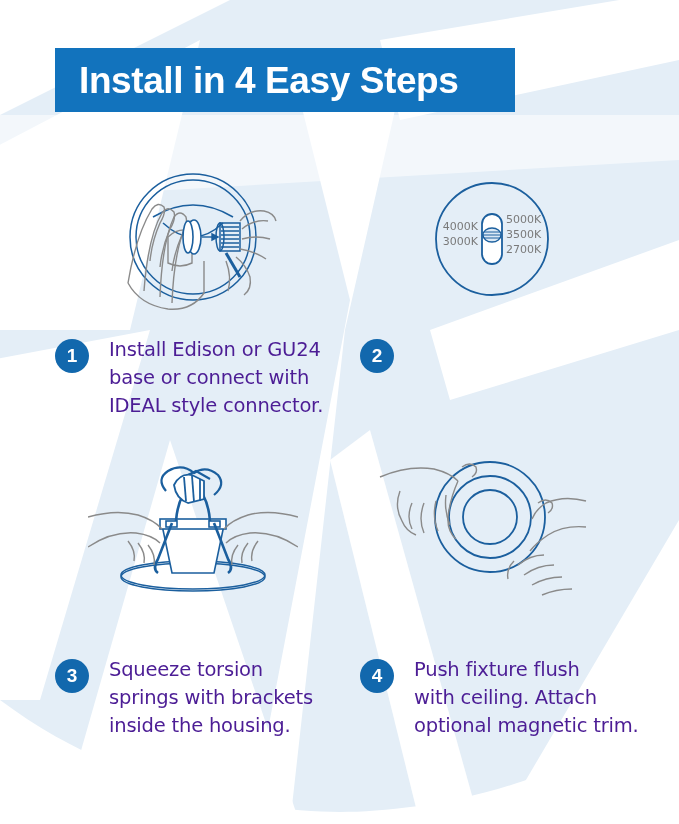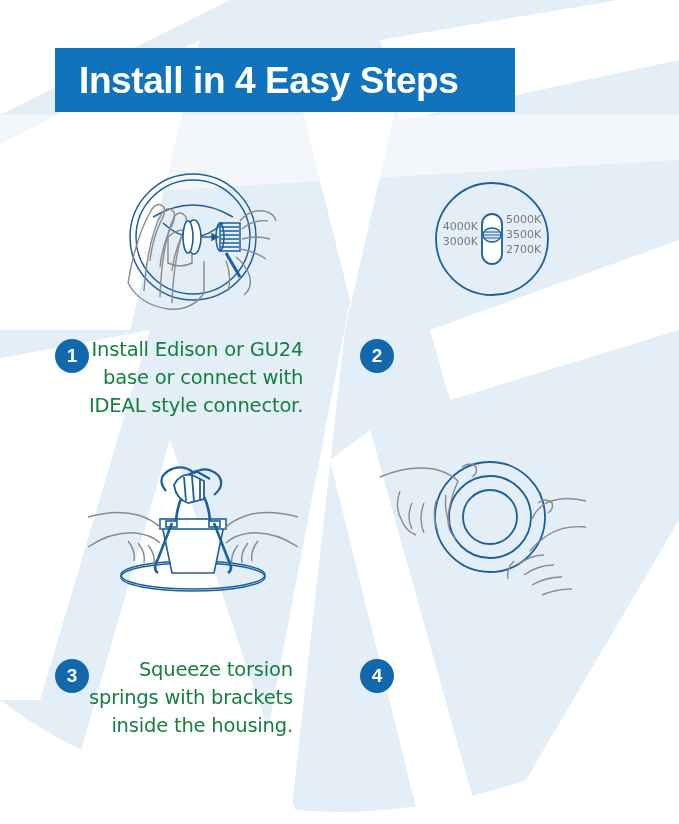--- a/index.html
+++ b/index.html
@@ -9,21 +9,20 @@
   }
   body {
     font-family: "Liberation Sans", sans-serif;
   }
   #page {
     position: relative;
     width: 679px;
     height: 824px;
     overflow: hidden;
     background: #ffffff;
-    text-align: right;
   }
   
   #bg-layer {
     position: absolute;
     inset: 0;
     width: 679px;
     height: 824px;
   }
   
   #title-banner {
@@ -61,23 +60,24 @@
     color: #ffffff;
     font-size: 19px;
     font-weight: bold;
     display: flex;
     align-items: center;
     justify-content: center;
     flex: 0 0 34px;
     margin-top: 3px;
   }
   .caption-text {
+    margin-left: 20px;
     font-size: 19.5px;
     line-height: 28px;
-    color: #15803d;
+    color: #4c1d95;
     font-family: "DejaVu Sans", sans-serif;
     font-weight: 400;
     white-space: pre-line;
     letter-spacing: -0.2px;
   }
 
   #illus-1 { left: 108px; top: 165px; }
   #illus-2 { left: 428px; top: 178px; }
   #illus-3 { left: 88px; top: 455px; }
   #illus-4 { left: 378px; top: 455px; }
@@ -283,15 +283,18 @@
 
   <div class="step-caption" id="cap-3">
     <div class="badge">3</div>
     <div class="caption-text">Squeeze torsion
 springs with brackets
 inside the housing.</div>
   </div>
 
   <div class="step-caption" id="cap-4">
     <div class="badge">4</div>
+    <div class="caption-text">Push fixture flush
+with ceiling. Attach
+optional magnetic trim.</div>
   </div>
 
 </div>
 
 </body></html>

